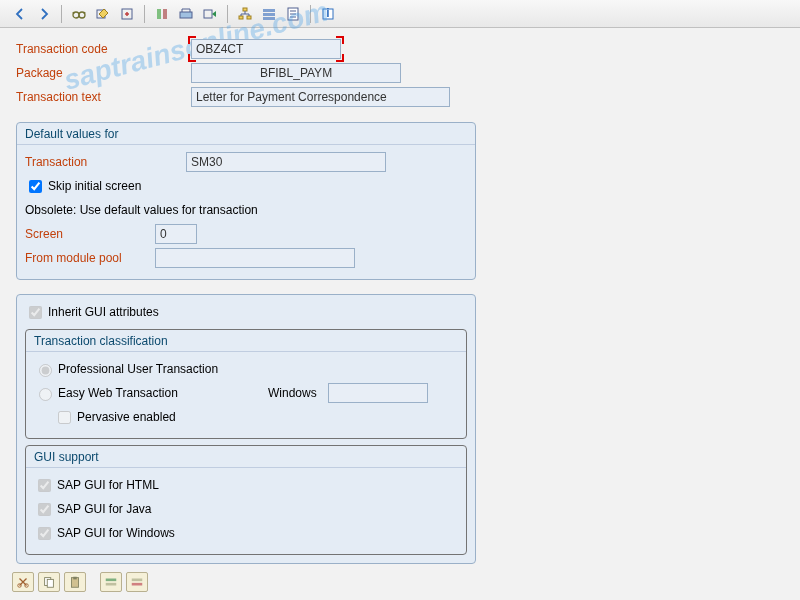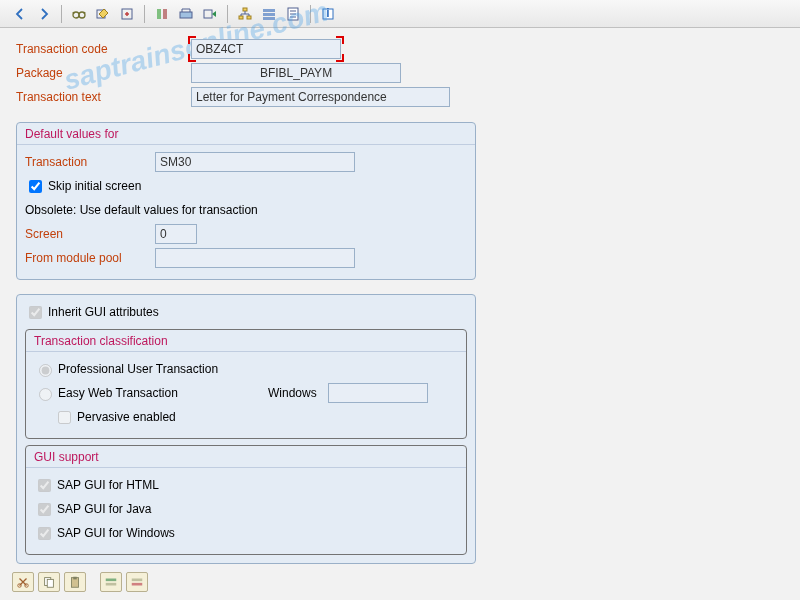--- a/index.html
+++ b/index.html
@@ -24,21 +24,21 @@
   .hl-corner { position: absolute; width: 8px; height: 8px; border: 2px solid #d00; }
   .hl-tl { top: -3px; left: -3px; border-right: none; border-bottom: none; }
   .hl-tr { top: -3px; right: -3px; border-left: none; border-bottom: none; }
   .hl-bl { bottom: -3px; left: -3px; border-right: none; border-top: none; }
   .hl-br { bottom: -3px; right: -3px; border-left: none; border-top: none; }
   .group {
     margin-top: 14px; border: 1px solid #9ab0c8; border-radius: 4px;
     background: #e4ecf5; padding: 0;
   }
   .group-title {
-    height: 22px; padding: 2px 8px; color: #be185d; font-weight: normal;
+    height: 22px; padding: 2px 8px; color: #0c4a6e; font-weight: normal;
     border-bottom: 1px solid #c0cde0; display: flex; align-items: center;
   }
   .group-body { padding: 6px 8px 8px 8px; }
   .subgroup {
     margin-top: 6px; border: 1px solid #737373; border-radius: 4px;
     background: #e4ecf5;
   }
   .cb { margin-right: 6px; }
   .disabled-text { color: #000000; }
   .bottom-bar {
@@ -158,21 +158,21 @@
     <div class="row">
       <div class="lbl">Transaction text</div>
       <input class="inp" style="width: 259px;" value="Letter for Payment Correspondence">
     </div>
 
     <div class="group" style="width:460px;">
       <div class="group-title">Default values for</div>
       <div class="group-body">
         <div class="row">
           <div class="lbl" style="width:130px;">Transaction</div>
-          <input class="inp" style="width: 200px;" value="SM30">
+          <input class="inp" style="width: 200px; margin-left: 31px;" value="SM30">
         </div>
         <div class="row">
           <input type="checkbox" class="cb" checked="" style="">
           <span>Skip initial screen</span>
         </div>
         <div class="row">
           <span>Obsolete: Use default values for transaction</span>
         </div>
         <div class="row">
           <div class="lbl" style="width:130px;">Screen</div>

